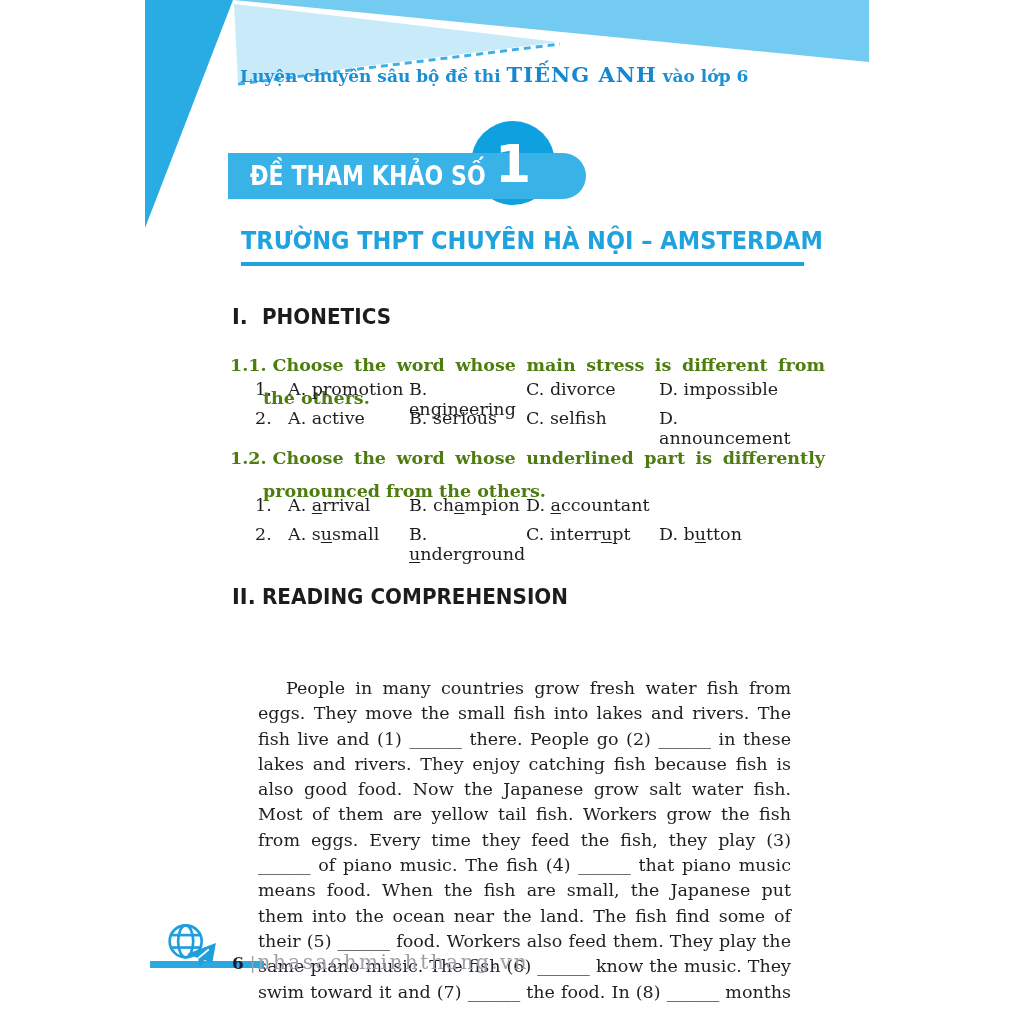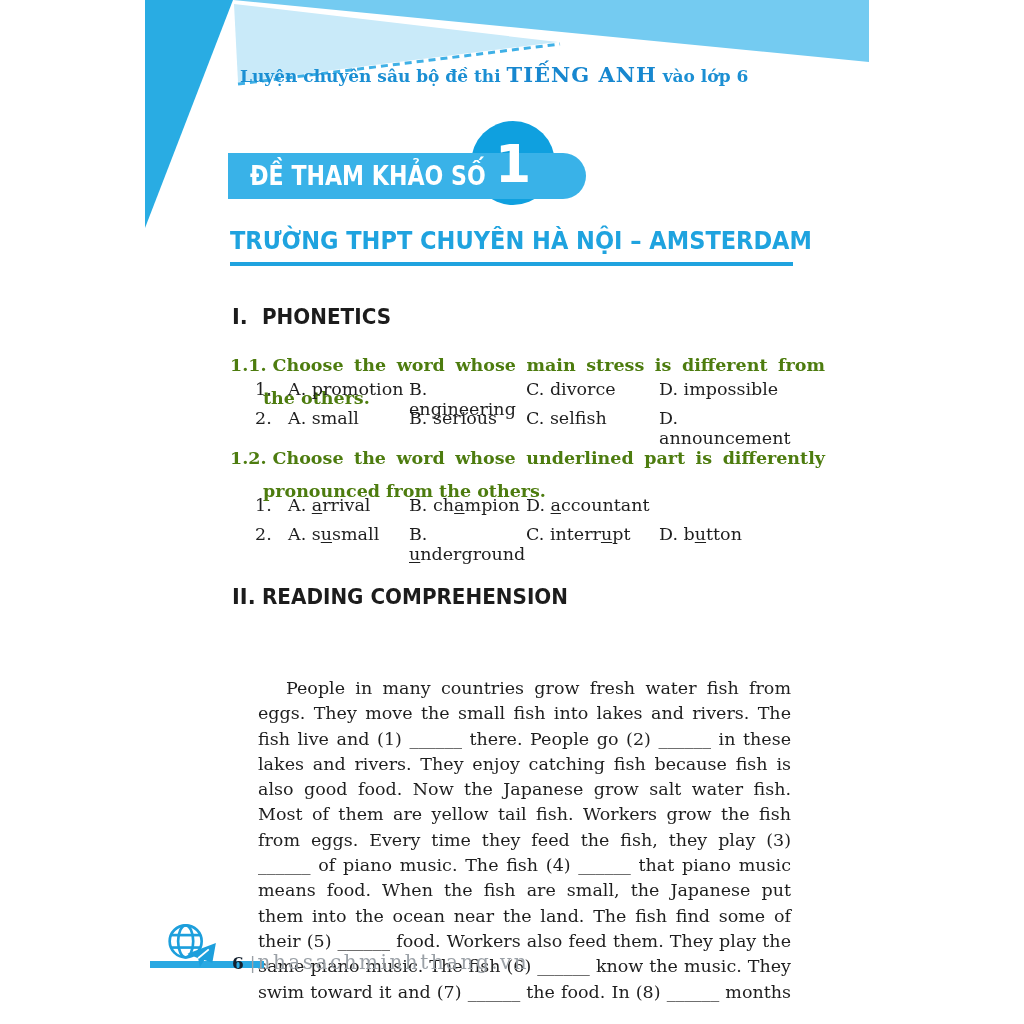--- a/index.html
+++ b/index.html
@@ -16,21 +16,21 @@
                  background:#0fa0df;}
   .banner-bar{position:absolute;top:153px;left:228px;width:358px;height:46px;background:#39b2e8;
               border-radius:0 23px 23px 0;display:flex;align-items:center;}
   .banner-bar span{font-family:"DejaVu Sans","Liberation Sans",sans-serif;font-weight:bold;
                    color:#ffffff;font-size:26px;padding-left:26px;transform:scaleX(.85);
                    transform-origin:left center;white-space:nowrap;}
   .banner-num{position:absolute;top:126px;left:471px;width:84px;height:76px;display:flex;
               align-items:center;justify-content:center;color:#fff;font-size:52px;font-weight:bold;
               font-family:"DejaVu Sans",sans-serif;}
   
-  .school{position:absolute;top:226px;left:230px;width:563px;}
+  .school{position:absolute;top:226px;left:241px;width:563px;}
   .school .t{font-family:"DejaVu Sans","Liberation Sans",sans-serif;font-weight:bold;
              font-size:25px;color:#1fa3df;white-space:nowrap;transform:scaleX(.9);
              transform-origin:left center;display:inline-block;}
   .school .rule{margin-top:7px;height:4px;background:#1fa3df;width:563px;}
   
   .sec-head{position:absolute;left:232px;display:flex;
             font-family:"DejaVu Sans","Liberation Sans",sans-serif;font-weight:bold;
             font-size:21px;color:#1c1c1c;}
   .sec-head .rn{width:30px;flex:none;}
   .sec-head .lbl{transform:scaleX(.95);transform-origin:left center;white-space:nowrap;}
@@ -91,21 +91,21 @@
   <div class="qrows" style="top:379px;">
     <div class="qrow">
       <span>1.</span>
       <span class="opt">A. promotion</span>
       <span class="opt">B. engineering</span>
       <span class="opt">C. divorce</span>
       <span class="opt">D. impossible</span>
     </div>
     <div class="qrow">
       <span>2.</span>
-      <span class="opt">A. small</span>
+      <span class="opt">A. active</span>
       <span class="opt">B. serious</span>
       <span class="opt">C. selfish</span>
       <span class="opt">D. announcement</span>
     </div>
   </div>
 
   <div class="task" style="top:442px;">
     <span class="tno">1.2.</span><span>Choose the word whose underlined part is differently pronounced from the others.</span>
   </div>
 

